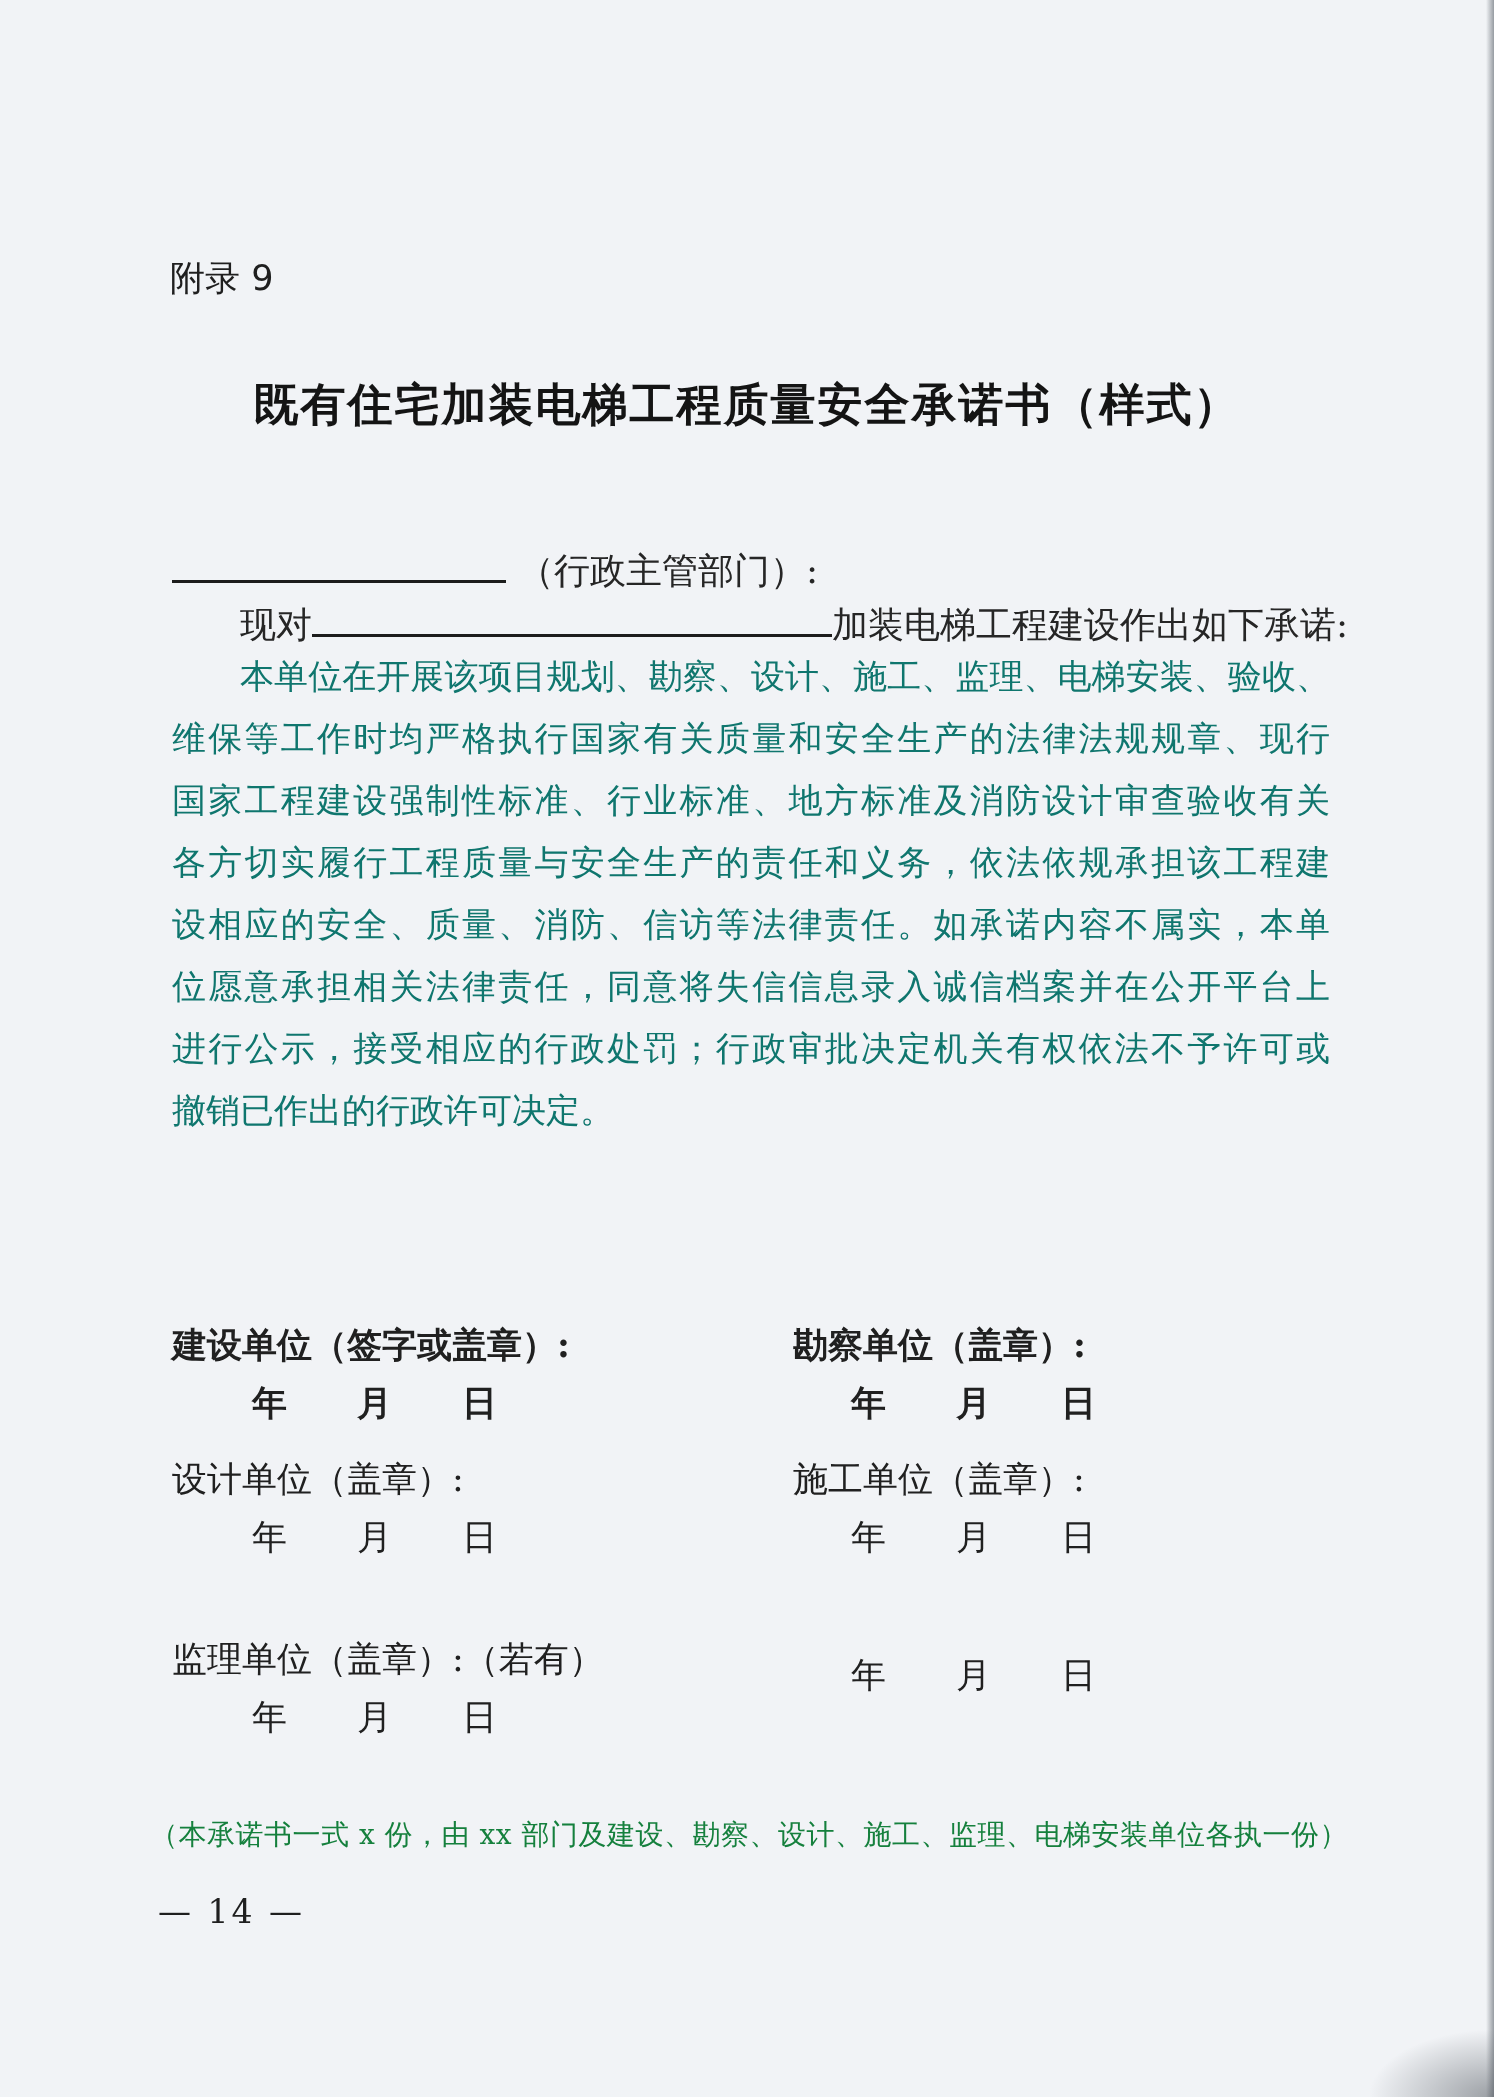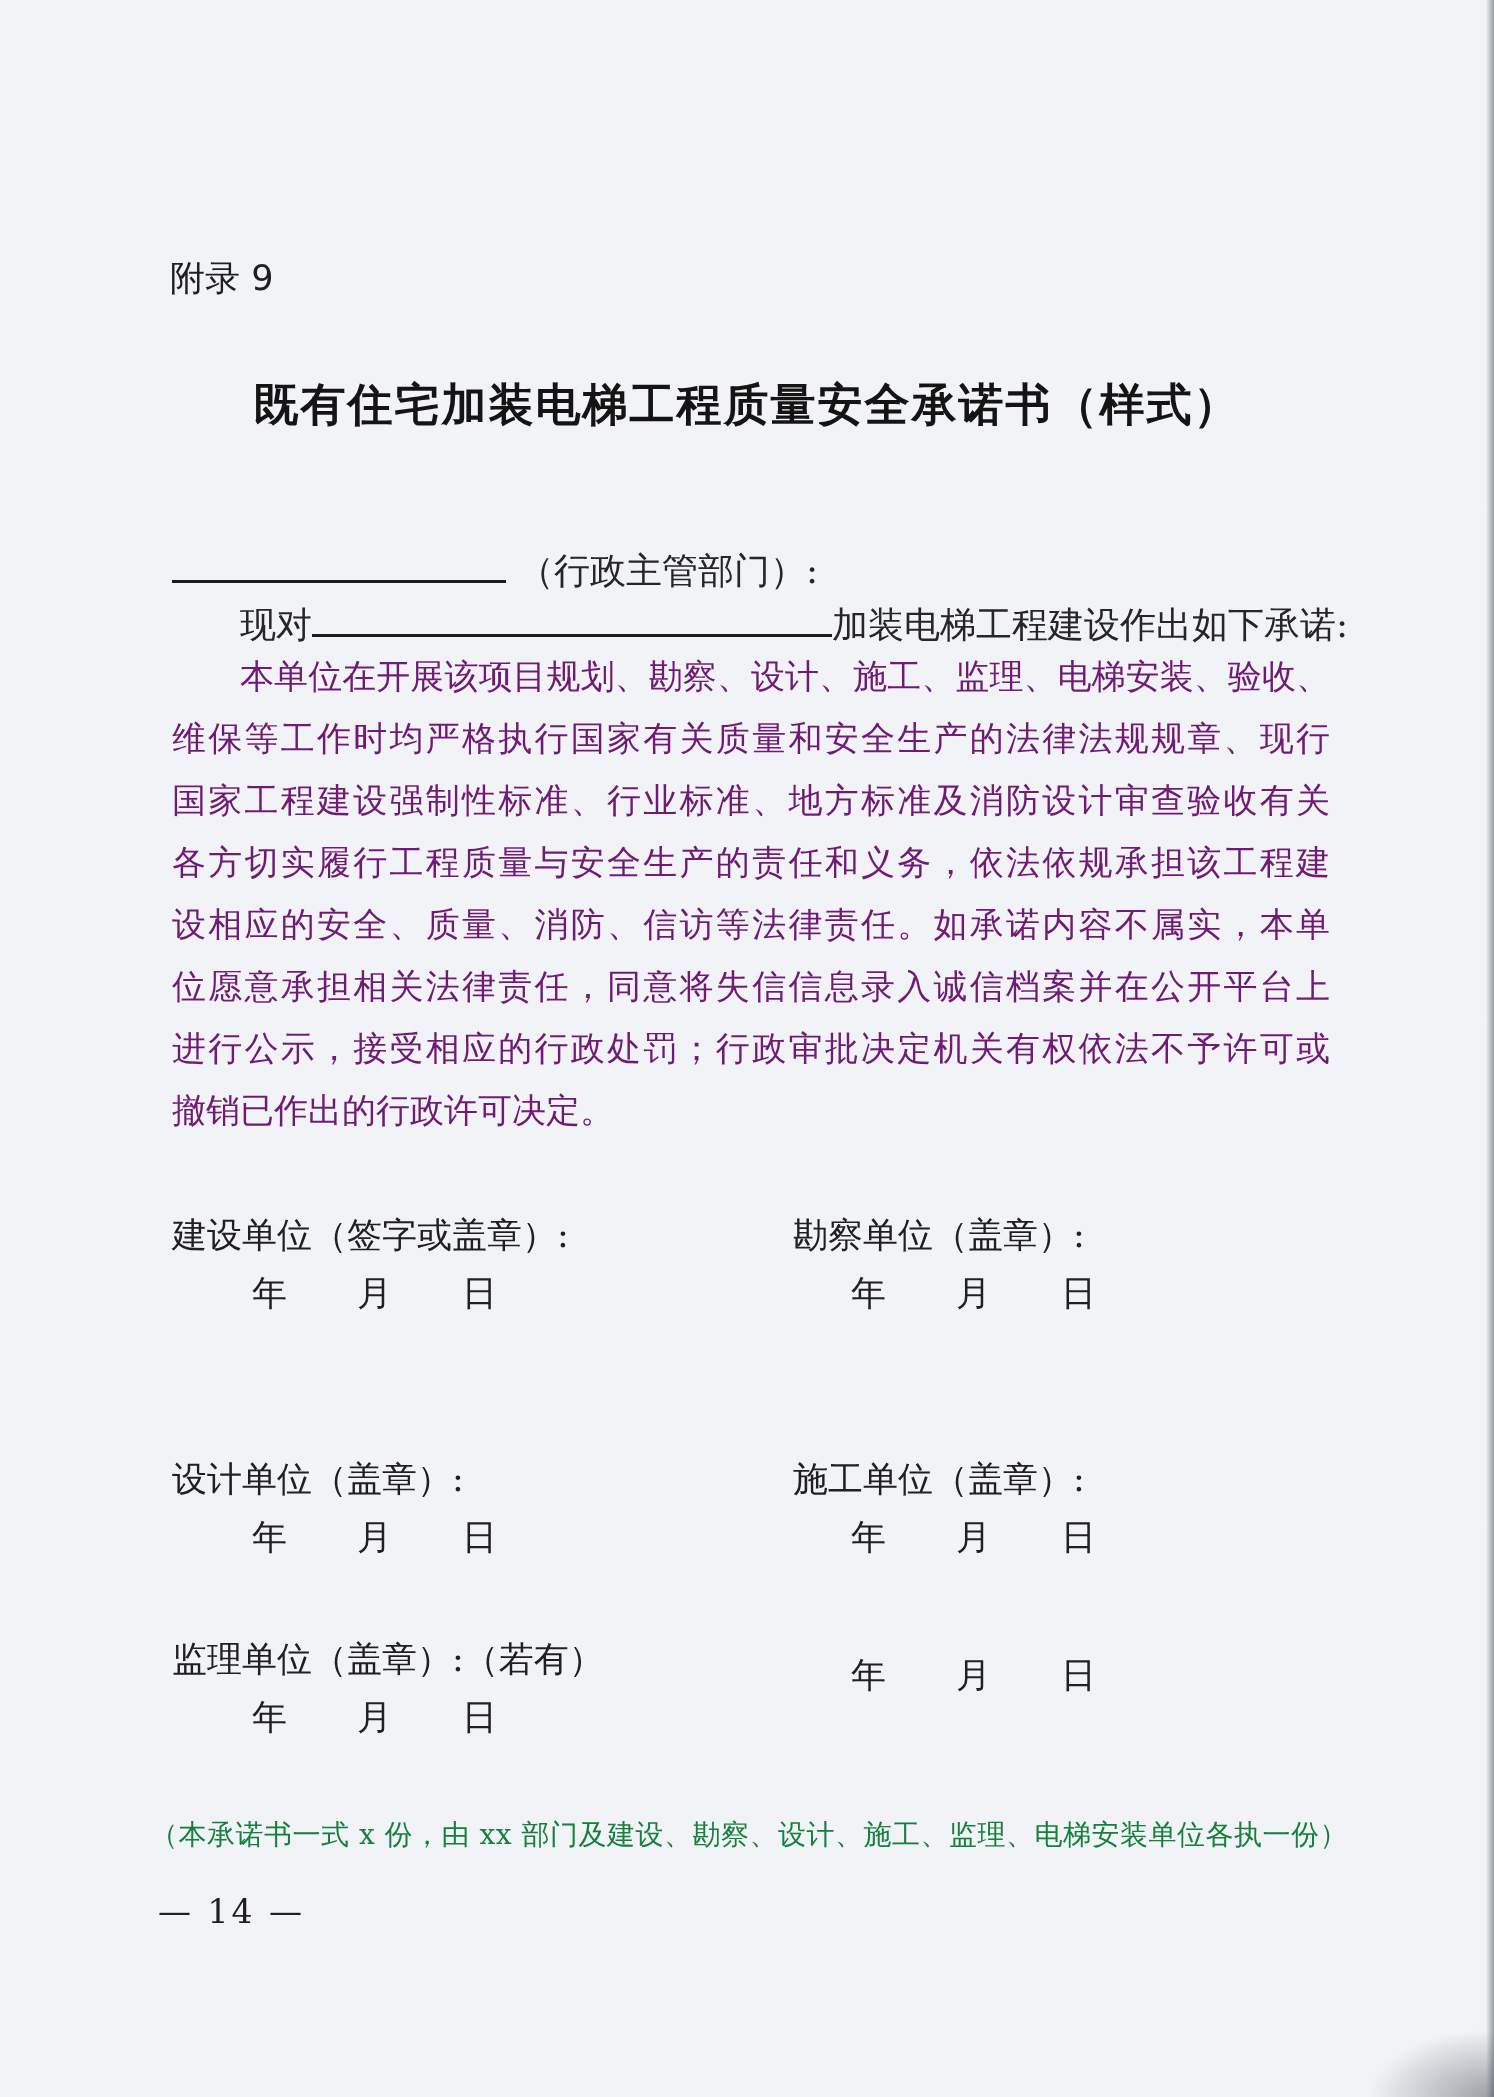--- a/index.html
+++ b/index.html
@@ -44,33 +44,33 @@
     display: inline-block;
     border-bottom: 3px solid #1c1c1c;
     vertical-align: baseline;
   }
   .blank-dept    { width: 334px; height: 38px; margin-right: 12px; }
   .blank-project { width: 520px; height: 38px; }
   .blank-city    { width: 100px; height: 30px; }
 
   .body-text {
     position: absolute; left: 172px; top: 645px; width: 1158px;
-    font-size: 34px; color: #701a75;
+    font-size: 34px; color: #0f766e;
   }
   .bline {
     height: 62px; line-height: 62px;
     text-align: justify; text-align-last: justify;
   }
   .bline.indent { text-indent: 68px; }
   .bline.last { text-align-last: left; }
 
   .sig-cell { position: absolute; font-size: 35px; color: #202020; white-space: nowrap; }
   .sig-col-left  { left: 172px; }
   .sig-col-right { left: 793px; }
-  .sig-row-1 { top: 1214px; }
+  .sig-row-1 { top: 1324px; font-weight: bold; }
   .sig-row-2 { top: 1458px; }
   .sig-row-3 { top: 1638px; }
   .sig-label { line-height: 42px; }
   .sig-date  { line-height: 42px; margin-top: 16px; }
   .sig-col-left  .sig-date { margin-left: 80px; }
   .sig-col-right .sig-date { margin-left: 58px; }
 
   .footer-note {
     position: absolute; left: 150px; top: 1818px;
     font-size: 28px; line-height: 34px; letter-spacing: 0.5px;

